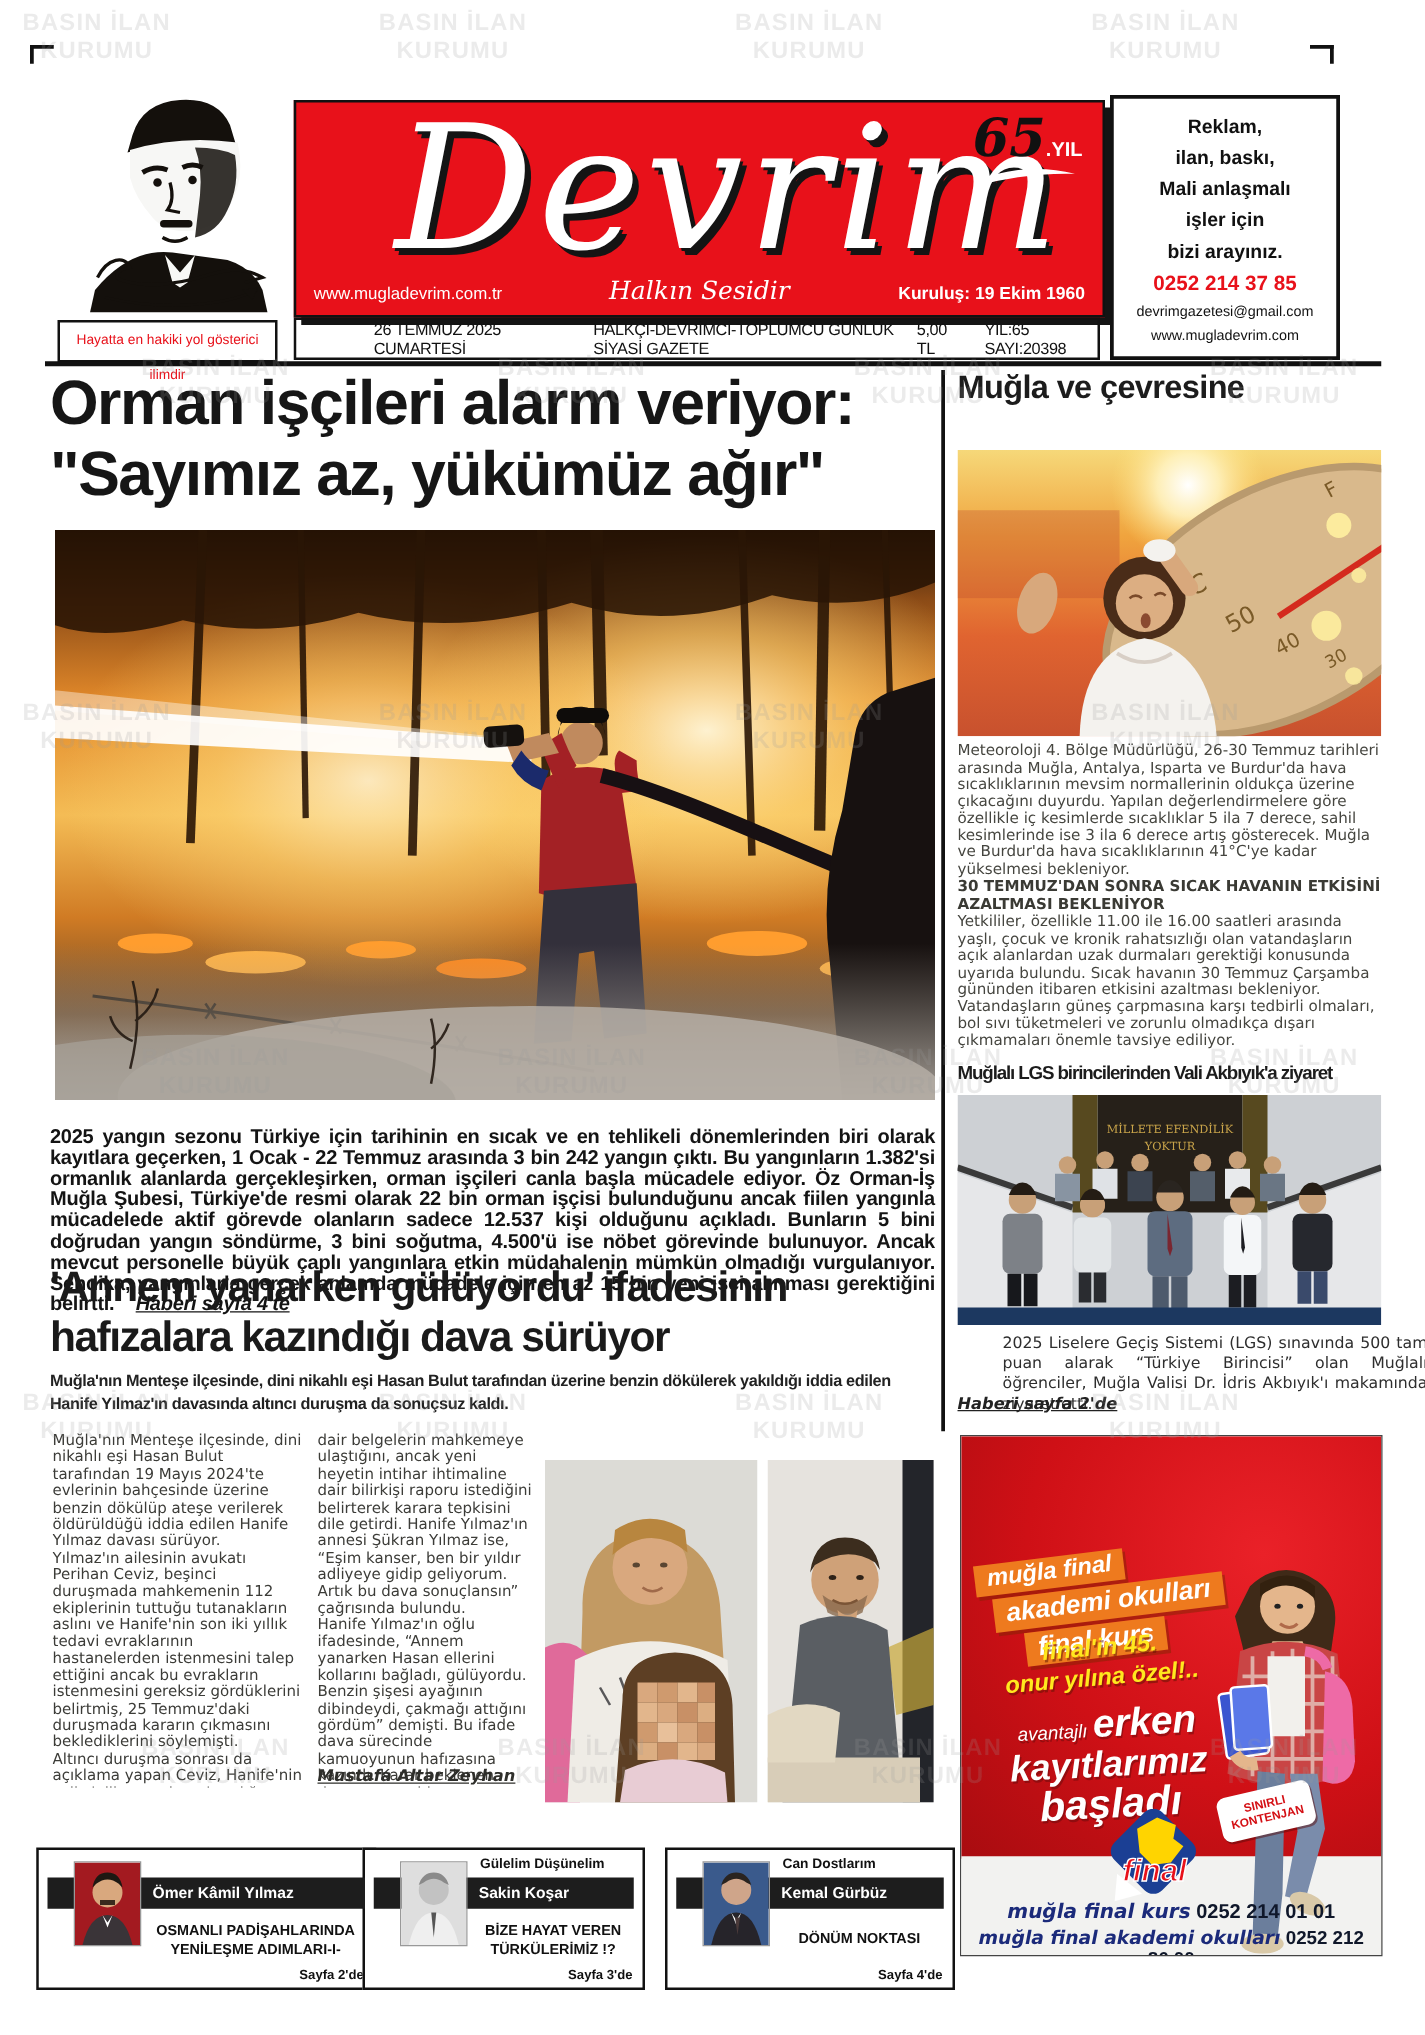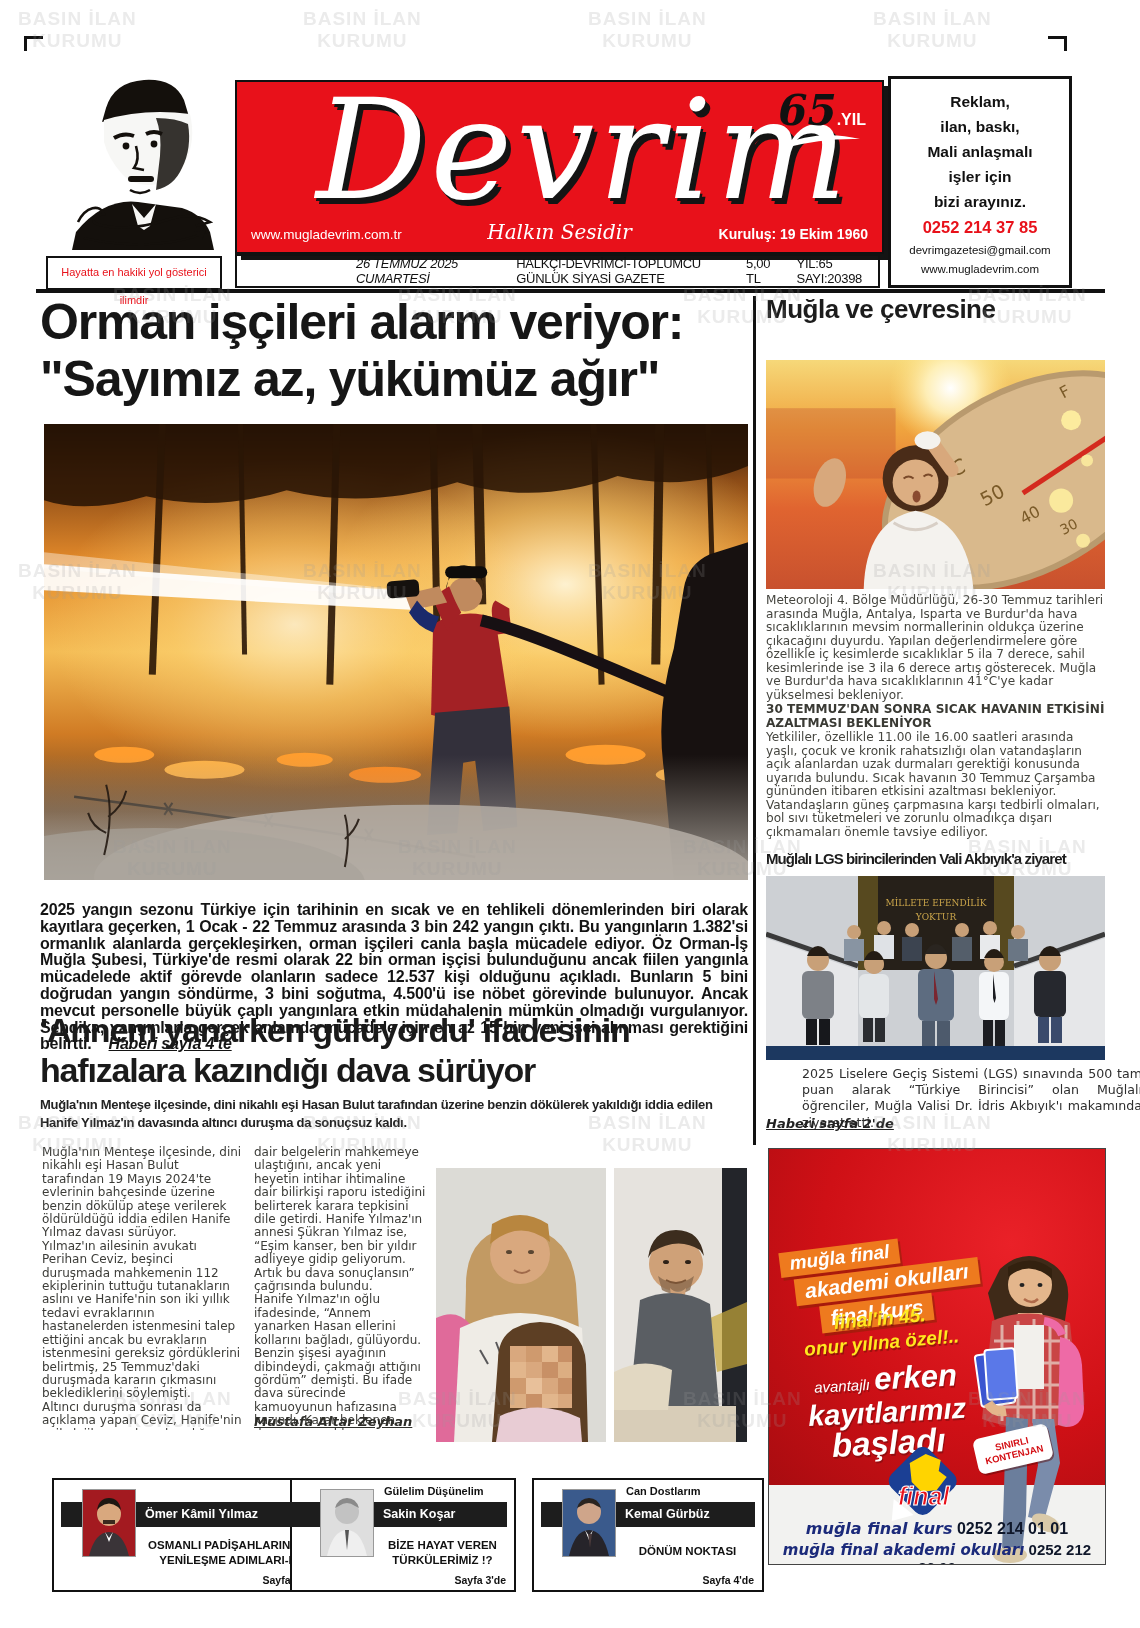--- a/index.html
+++ b/index.html
@@ -201,21 +201,21 @@
     <div class="l">ilan, baskı,</div>
     <div class="l">Mali anlaşmalı</div>
     <div class="l">işler için</div>
     <div class="l">bizi arayınız.</div>
     <div class="ph">0252 214 37 85</div>
     <div class="sm">devrimgazetesi@gmail.com</div>
     <div class="sm">www.mugladevrim.com</div>
   </div>
 
   <div class="abs datebar">
-    <span style="margin-left:109px;font-style:italic;">26 TEMMUZ 2025 CUMARTESİ</span>
+    <span style="margin-left:52px;">26 TEMMUZ 2025 CUMARTESİ</span>
     <span style="margin-left:38px;">HALKÇI-DEVRİMCİ-TOPLUMCU GÜNLÜK SİYASİ GAZETE</span>
     <span style="margin-left:auto;">5,00 TL</span>
     <span style="margin-left:22px;">YIL:65 SAYI:20398</span>
   </div>
 
   <div class="abs rule"></div>
   <div class="abs vrule"></div>
 
   <div class="abs h1">
     <div>Orman işçileri alarm veriyor:</div>
@@ -365,21 +365,21 @@
       <ellipse cx="52" cy="94" rx="3" ry="2" fill="#2e2218"></ellipse>
         <ellipse cx="74" cy="94" rx="3" ry="2" fill="#2e2218"></ellipse>
       <path d="M52 112 q10 6 20 0" stroke="#7a5436" stroke-width="2" fill="none"></path>
       <path d="M56 120 q8 8 16 0 l-2 14 -12 0 Z" fill="#cfa178"></path>
       <path d="M26 132 q36 -16 70 4 l12 138 H12 Z" fill="#5a5e63"></path>
       <rect x="0" y="238" width="122" height="36" fill="#d8cdb8"></rect>
       <path d="M0 204 q30 -16 58 -2 l-4 40 H0 Z" fill="#e2d8c2"></path>
     </svg>
   </figure>
 
-  <div class="abs cbox" style="left:52px;width:272px;">
+  <div class="abs cbox" style="left:29px;width:272px;">
     <figure class="photo">
       <svg width="52" height="66" viewBox="0 0 52 66">
           <rect width="52" height="66" fill="#a31a20"></rect>
         <circle cx="26" cy="24" r="12" fill="#d9a87e"></circle>
           <path d="M14 20 q2 -12 12 -12 q10 0 12 12 l-3 -3 q-9 -7 -18 0 Z" fill="#1e1812"></path>
         <rect x="20" y="30" width="12" height="4" fill="#3a2a1e"></rect>
         <path d="M6 66 q6 -24 20 -24 q14 0 20 24 Z" fill="#3a3438"></path>
           <path d="M22 42 l4 6 4 -6 -4 10 Z" fill="#fff"></path>
         </svg>
     </figure>

